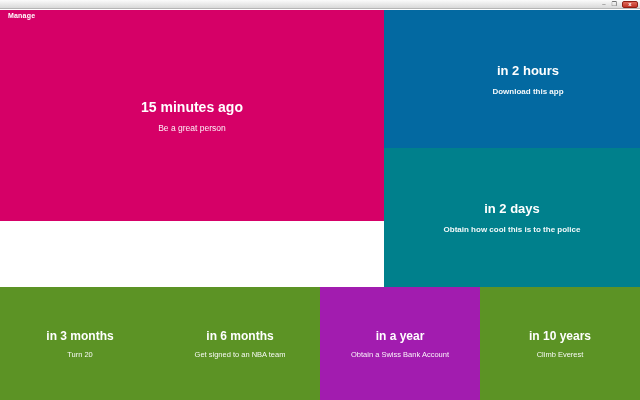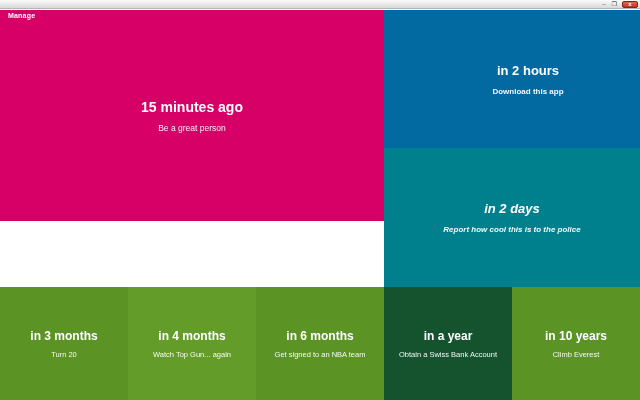--- a/index.html
+++ b/index.html
@@ -35,21 +35,21 @@
   }
   .top-row{display:flex;height:277px;}
   .tile{
     color:#ffffff;display:flex;flex-direction:column;
     align-items:center;justify-content:center;text-align:center;
     overflow:hidden;cursor:default;
   }
   .tile-primary{width:384px;height:211px;position:relative;}
   .right-col{display:flex;flex-direction:column;width:256px;height:277px;}
   .tile-orange{width:256px;height:138px;}
-  .tile-teal{width:256px;flex:1;font-style:italic;}
+  .tile-teal{width:256px;flex:1;}
   .bottom-row{display:flex;flex:1;}
   .tile-small{flex:1 1 0;}
   
   .app-title{
     position:absolute;top:2px;left:8px;
     font-size:7px;font-weight:bold;color:#ffffff;letter-spacing:0.2px;
   }
   .t-primary .h{font-size:14px;font-weight:bold;}
   .t-primary .s{font-size:8.5px;font-weight:normal;margin-top:8px;}
   .t-mid .h{font-size:13px;font-weight:bold;}
@@ -85,44 +85,40 @@
         <div class="s">Be a great person</div>
       </div>
 
       <div class="right-col">
         <div class="tile tile-orange t-mid" style="background: #0369a1; padding-left: 16px;">
           <div class="h">in 2 hours</div>
           <div class="s">Download this app</div>
         </div>
         <div class="tile tile-teal t-mid" style="background: rgb(0, 128, 140);">
           <div class="h">in 2 days</div>
-          <div class="s">Report how cool this is to the police</div>
+          <div class="s">Obtain how cool this is to the police</div>
         </div>
       </div>
 
     </div>
 
     <div class="bottom-row">
 
       <div class="tile tile-small" style="background: rgb(92, 147, 37);">
         <div class="h">in 3 months</div>
         <div class="s">Turn 20</div>
       </div>
 
-      <div class="tile tile-small" style="background: rgb(100, 156, 42);">
-        <div class="h">in 4 months</div>
-        <div class="s">Watch Top Gun... again</div>
-      </div>
 
       <div class="tile tile-small" style="background: rgb(92, 147, 37);">
         <div class="h">in 6 months</div>
         <div class="s">Get signed to an NBA team</div>
       </div>
 
-      <div class="tile tile-small" style="background: #14532d; justify-content: center;">
+      <div class="tile tile-small" style="background: #a21caf; justify-content: center;">
         <div class="h">in a year</div>
         <div class="s">Obtain a Swiss Bank Account</div>
       </div>
 
       <div class="tile tile-small" style="background: rgb(92, 147, 37);">
         <div class="h">in 10 years</div>
         <div class="s">Climb Everest</div>
       </div>
 
     </div>

